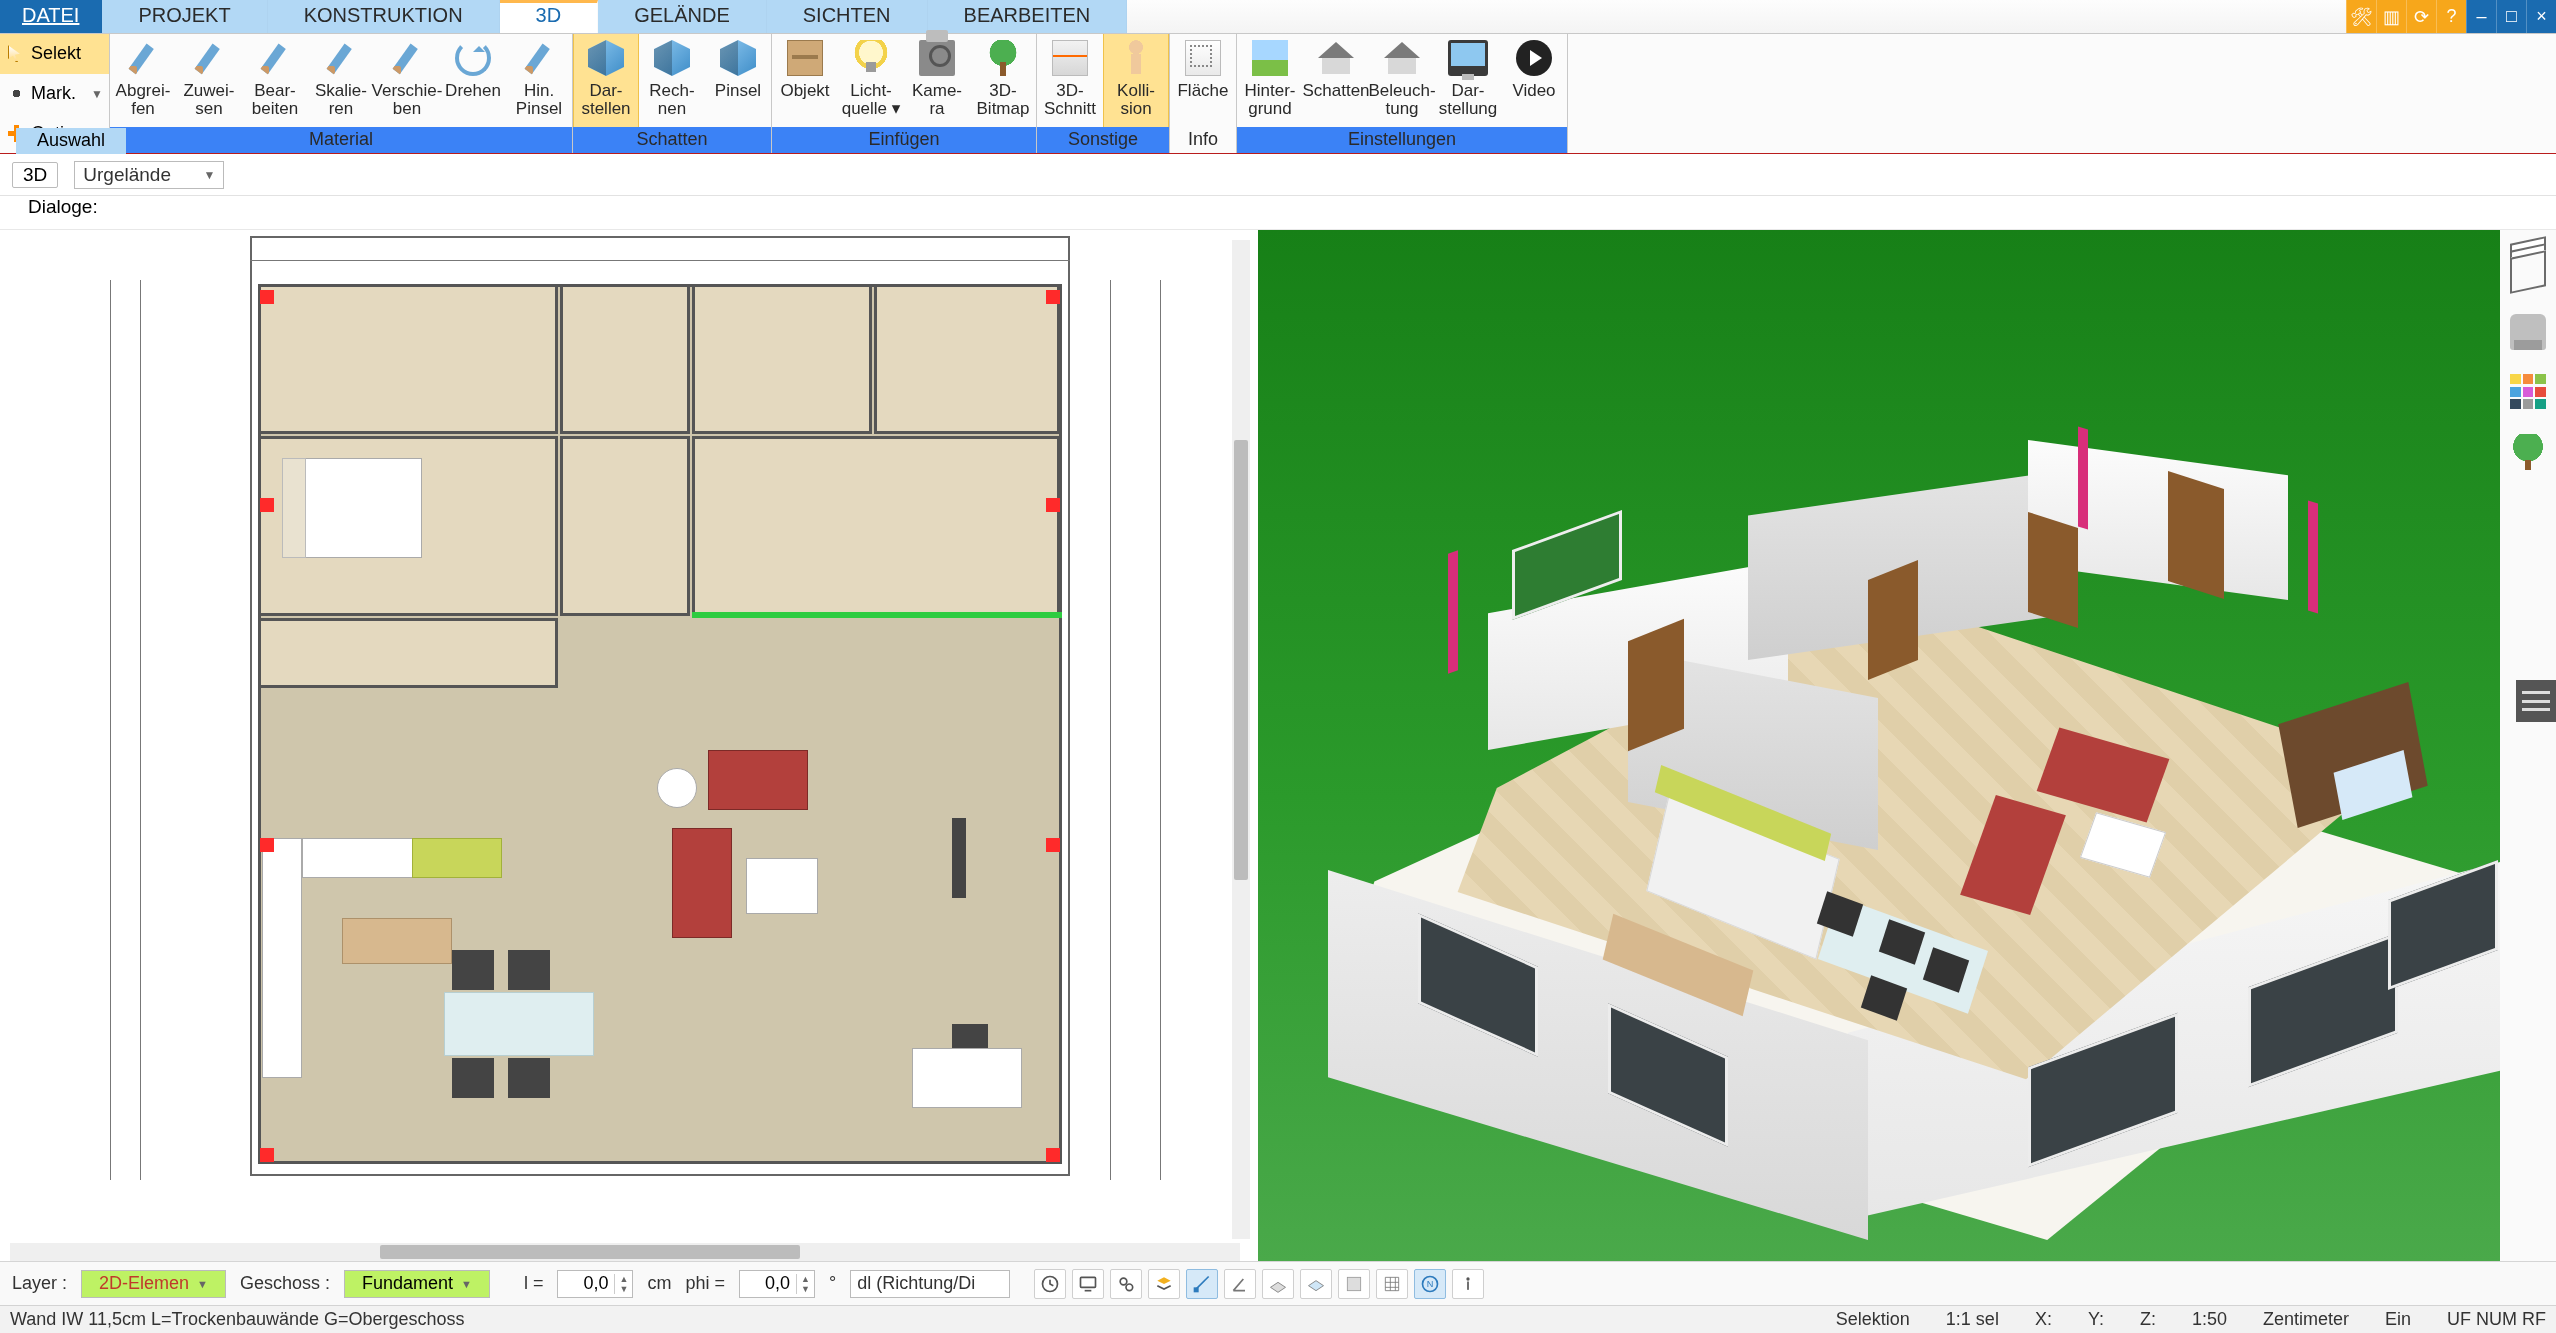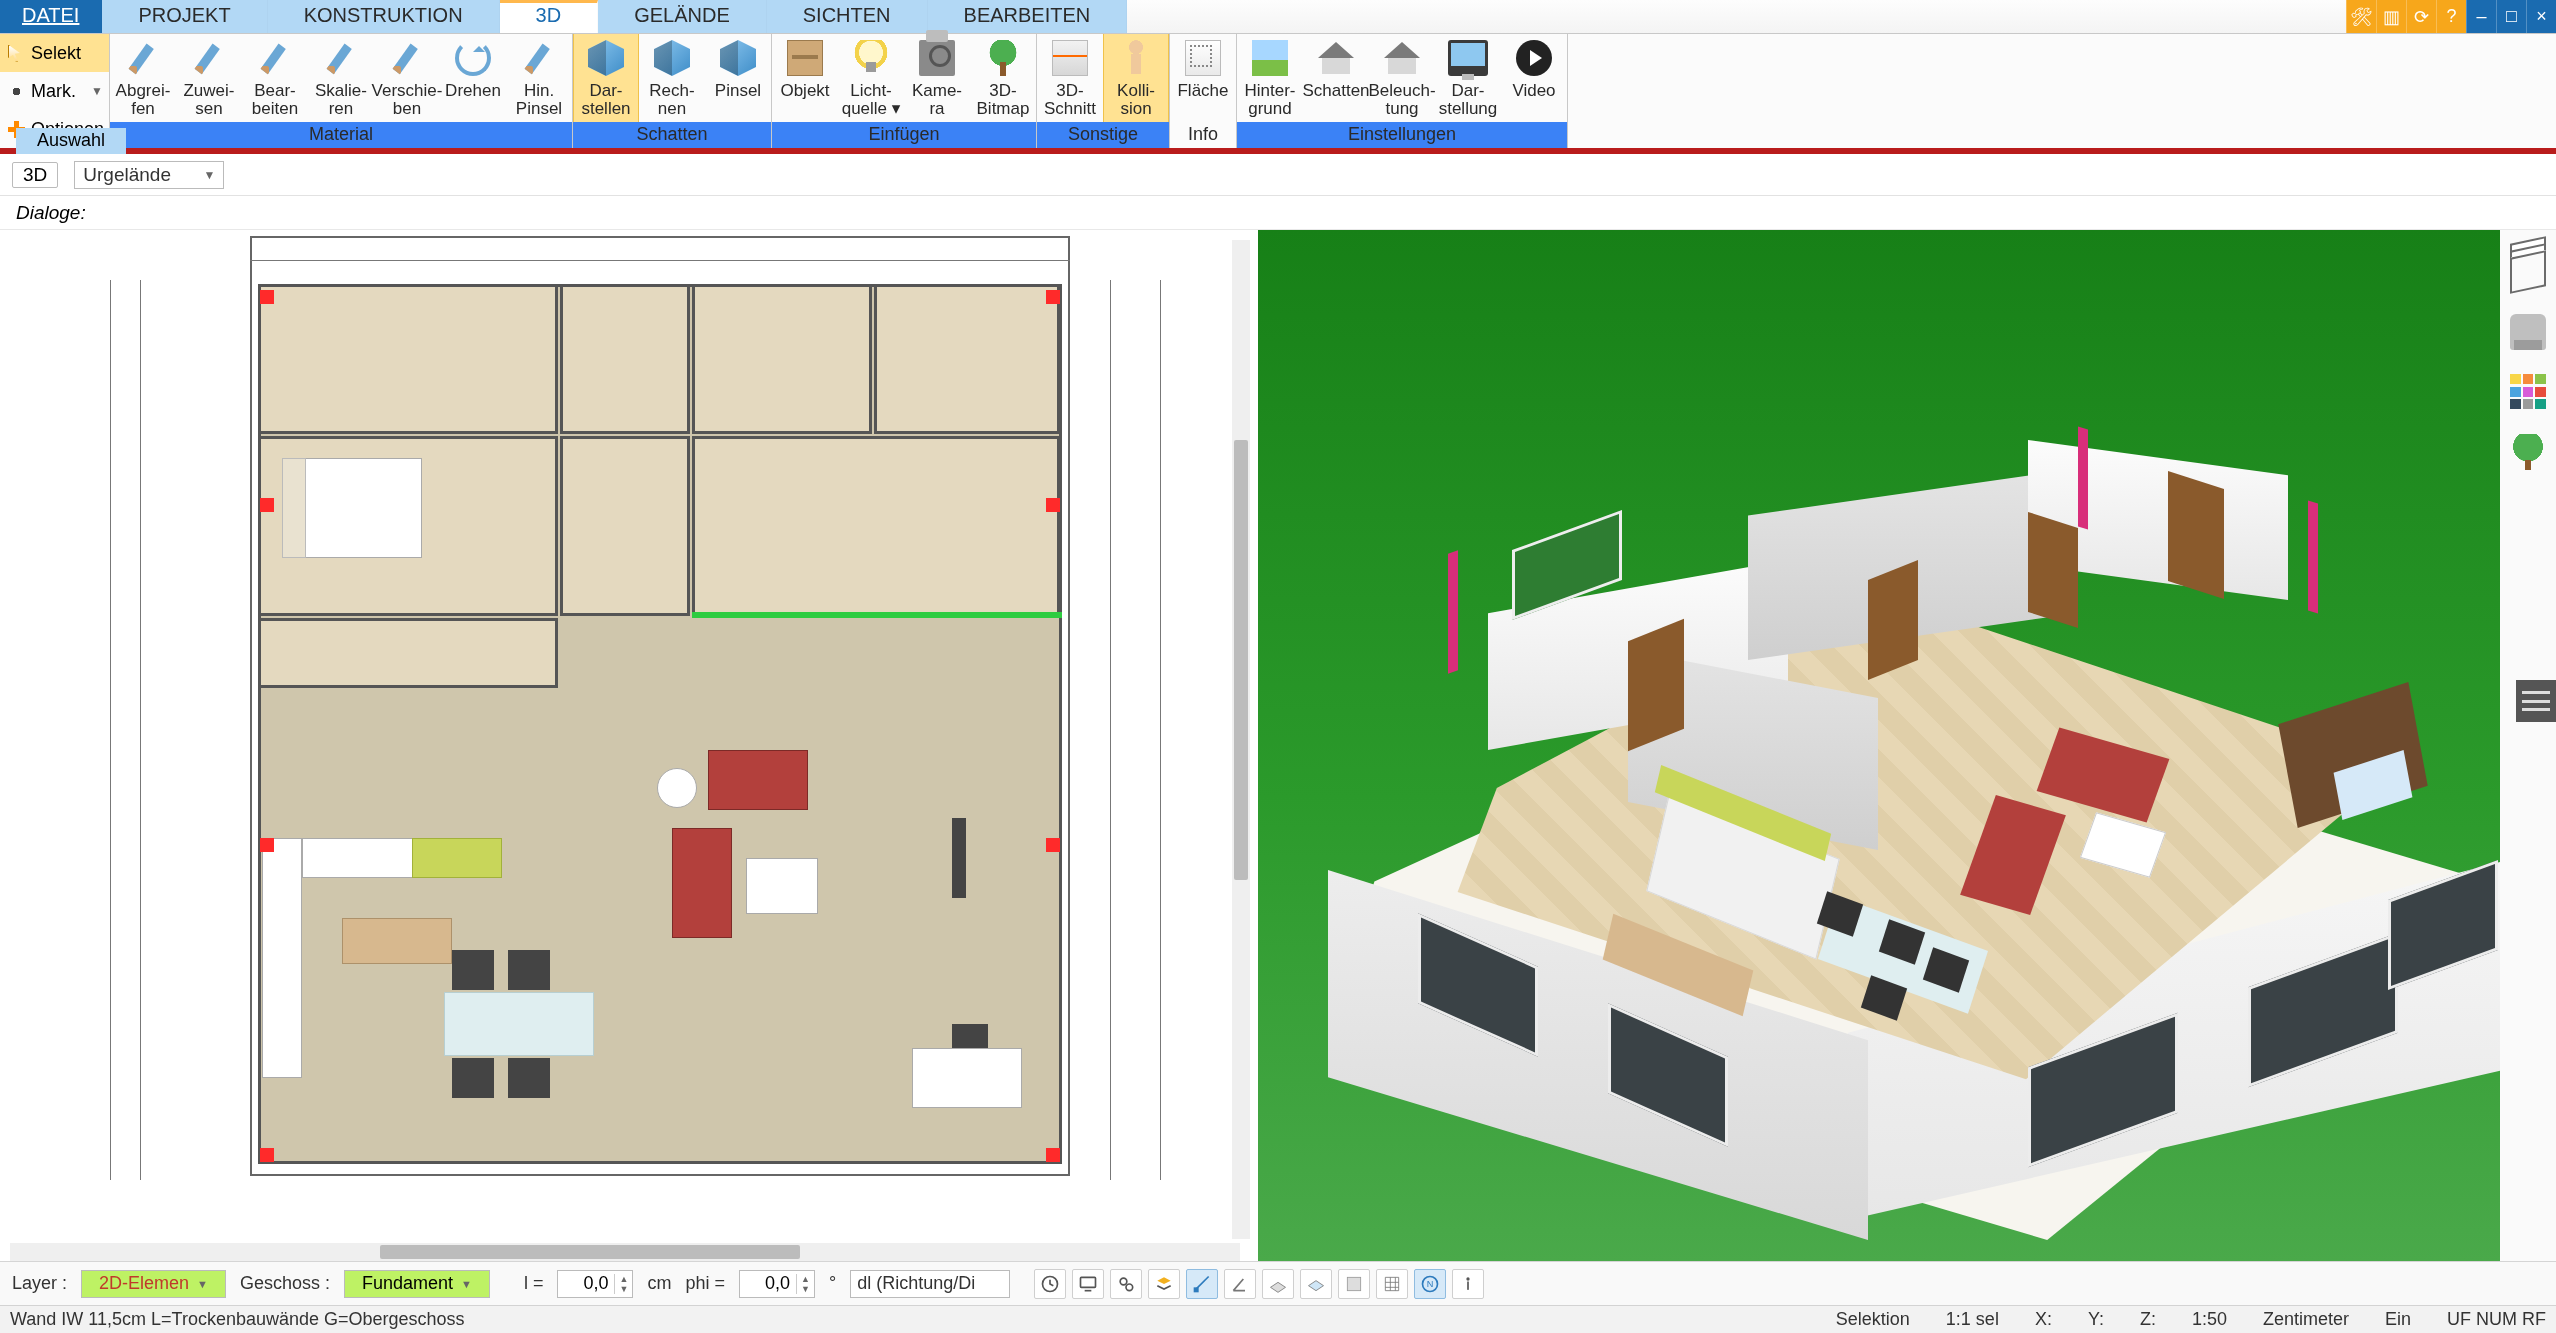--- a/index.html
+++ b/index.html
@@ -9,21 +9,21 @@
 .menubar { display: flex; height: 34px; background: linear-gradient(#fdfdfd,#f4f4f4); border-bottom: 1px solid #c8c8c8; }
 .menubar .mi { padding: 4px 36px 0 36px; height: 100%; border-right: 1px solid rgba(0,0,0,.02); color: #2a2a2a; font-size: 20px; cursor: default; }
 .menubar .mi.file { background:#1a6bb0; color:#fff; padding-left:22px; padding-right:22px;text-decoration:underline; }
 .menubar .mi.blue { background:#b2d8f5; }
 .menubar .mi.active { background:#fff; border-top:3px solid #ffb84d; padding-top:1px; color:#1a6bb0; }
 .win-btns { margin-left:auto; display:flex; }
 .win-btns span { width:30px; height:100%; display:flex; align-items:center; justify-content:center; background:#1a6bb0; color:#fff; font-size:18px; border-left:1px solid rgba(255,255,255,.25); }
 .win-btns span.o { background:#f7a71b; }
 
 
-.ribbon { display:flex; height:120px; border-bottom:6px solid #b91c1c; background:#fbfbfb; }
+.ribbon { display:flex; height:120px; border-bottom:1px solid #b91c1c; background:#fbfbfb; }
 .left-box { width:110px; display:flex; flex-direction:column; border-right:1px solid #c8c8c8; }
 .left-box .row { flex:1; display:flex; align-items:center; padding-left:8px; font-size:18px; }
 .left-box .row.sel { background:#ffe292; }
 .left-box .row .ico { width:17px; height:17px; display:inline-block; margin-right:6px; }
 .ico.select{ border:1px solid #b97c00; background:linear-gradient(#fff,#ffdb8a); clip-path:polygon(0 0,70% 50%,40% 55%,60% 100%,45% 100%,30% 60%,0 80%); }
 .ico.mark { background:radial-gradient(circle,#444 30%,transparent 32%); }
 .ico.opt  { width:17px; height:17px; position:relative; }
 .ico.opt::before,.ico.opt::after{content:"";position:absolute;background:#ff8a00;}
 .ico.opt::before{left:6px;top:0;width:5px;height:17px;}
 .ico.opt::after{left:0;top:6px;width:17px;height:5px;}
@@ -64,21 +64,21 @@
 .ric.monitor::before{content:"";position:absolute;inset:3px 3px 10px 3px;background:#8ec8f0;}
 .ric.monitor::after{content:"";position:absolute;left:14px;bottom:-4px;width:12px;height:6px;background:#bbb;}
 .ric.play{ border-radius:50%; background:#222;}
 .ric.play::after{content:"";position:absolute;left:14px;top:10px;border-left:12px solid #fff;border-top:8px solid transparent;border-bottom:8px solid transparent;}
 
 
 .subbar { height:42px; display:flex; align-items:center; gap:16px; padding-left:12px; border-bottom:1px solid #e2e2e2; font-size:19px;}
 .chip3d { border:1px solid #bbb; border-radius:2px; padding:1px 10px; }
 .combo { border:1px solid #bbb; height:28px; display:flex; align-items:center; padding:0 8px; min-width:150px; justify-content:space-between; color:#333; }
 .combo .car{font-size:12px;color:#666;}
-.dlgbar { height:34px; display:flex; align-items:center; padding-left:16px; border-bottom:1px solid #e8e8e8; font-size:19px;font-style:italic;}
+.dlgbar { height:34px; display:flex; align-items:flex-start; padding-left:28px; border-bottom:1px solid #e8e8e8; font-size:19px;}
 
 
 .workspace { display:flex; height:calc(1333px - 34px - 120px - 42px - 34px - 44px - 28px); }
 .pane2d { flex: 0 0 1250px; background:#fff; position:relative; }
 .pane2d .paper { position:absolute; left:250px; top:6px; width:820px; height:940px; border:2px solid #666;}
 .room { position:absolute; background:#e4d9bf; border:3px solid #555; }
 .room.carpet{ background:#cfc6ac; }
 .furn { position:absolute; }
 .furn.sofa{ background:#b3403c; border:1px solid #7c2a27;}
 .furn.wood{ background:#d7b88e; border:1px solid #ad916a;}

